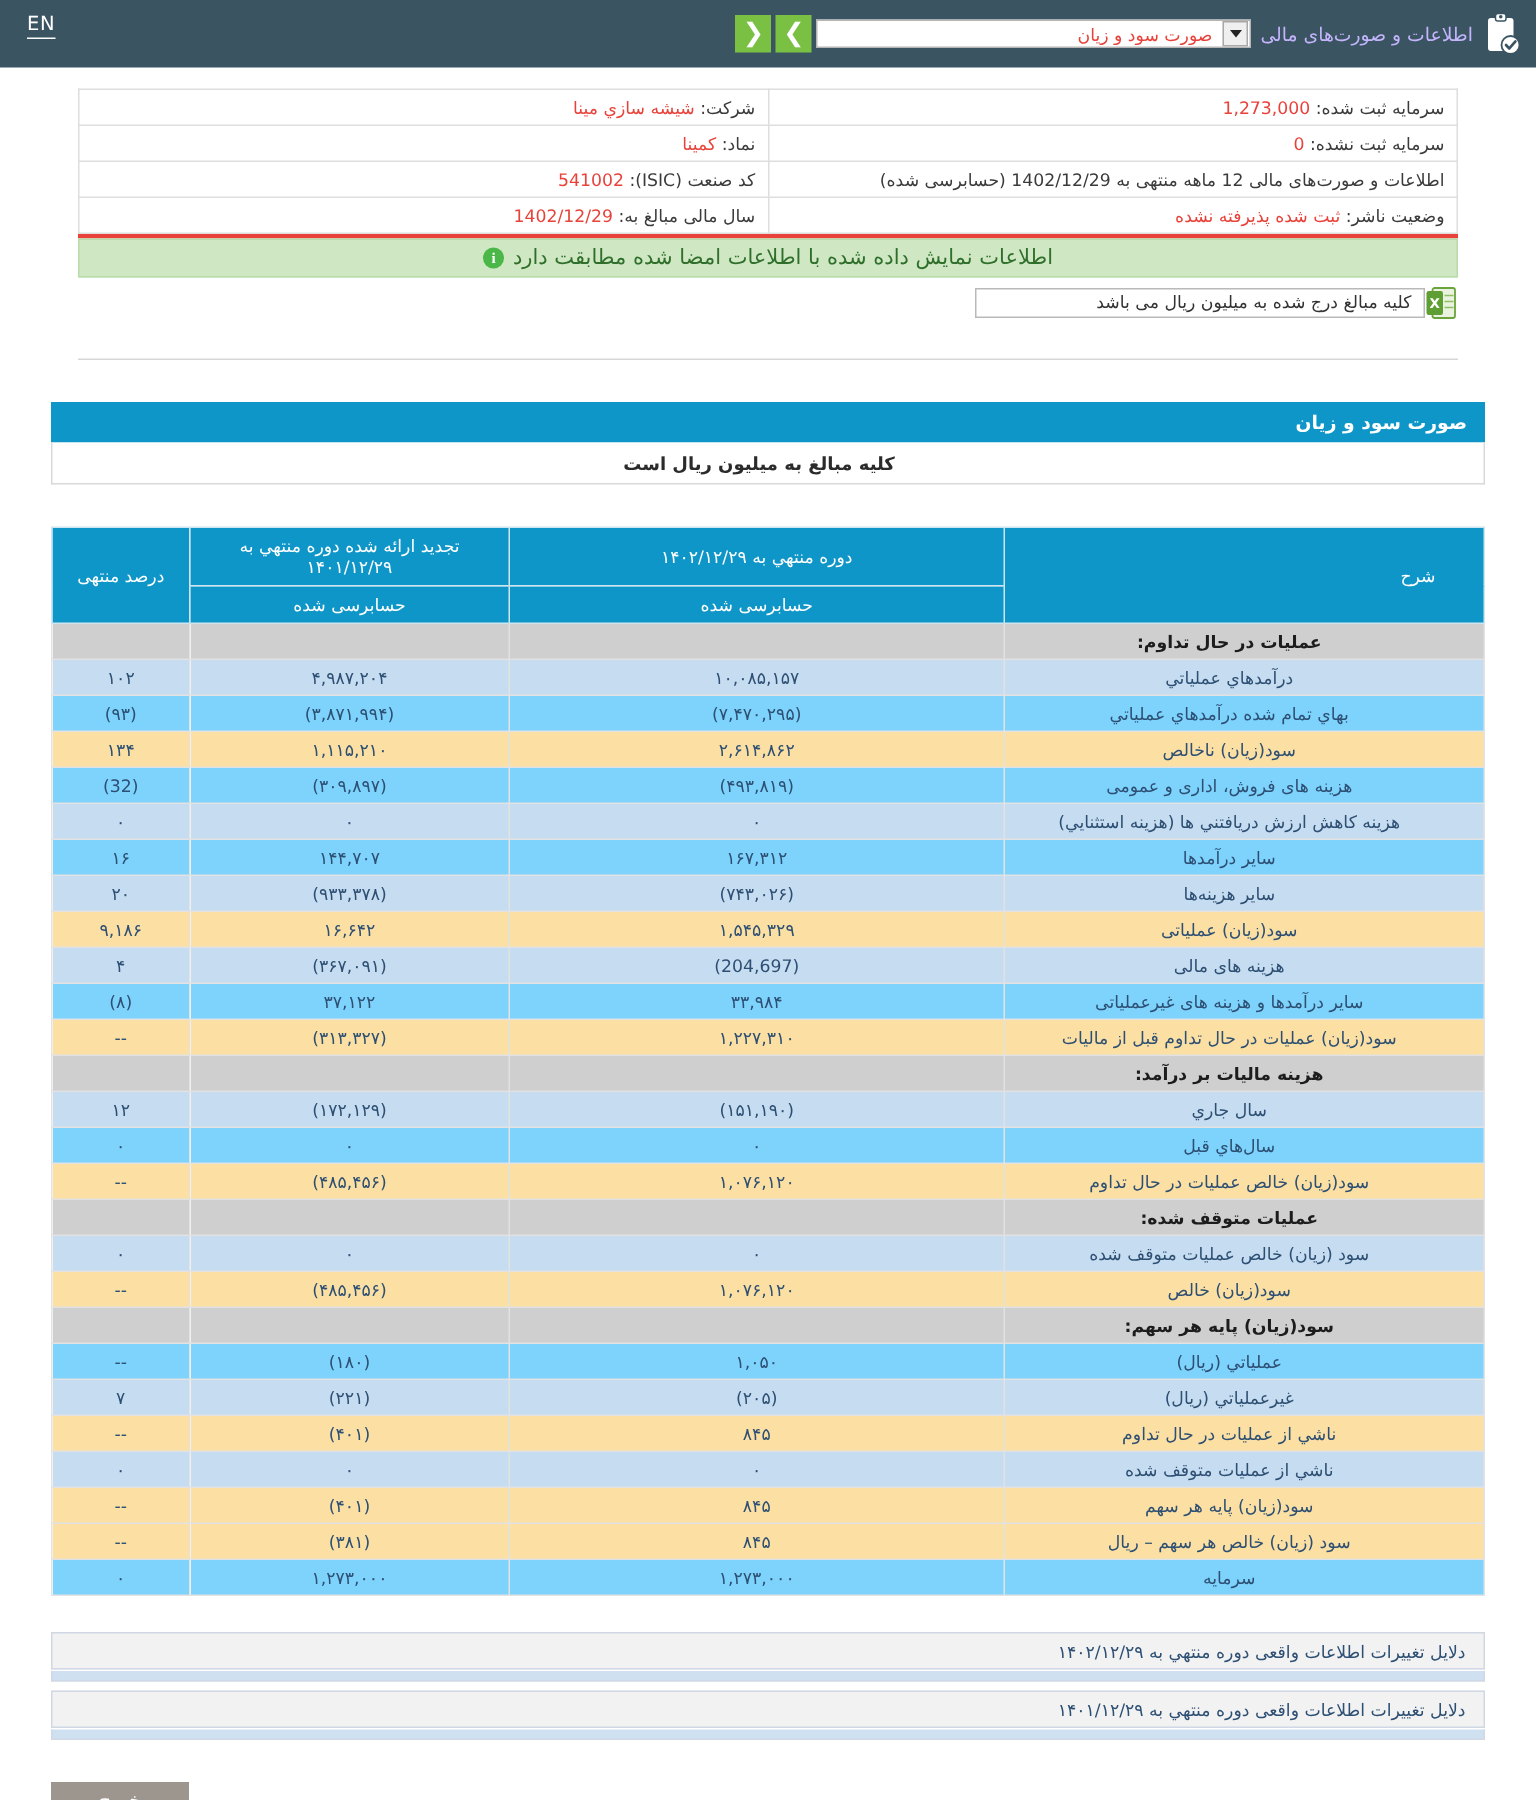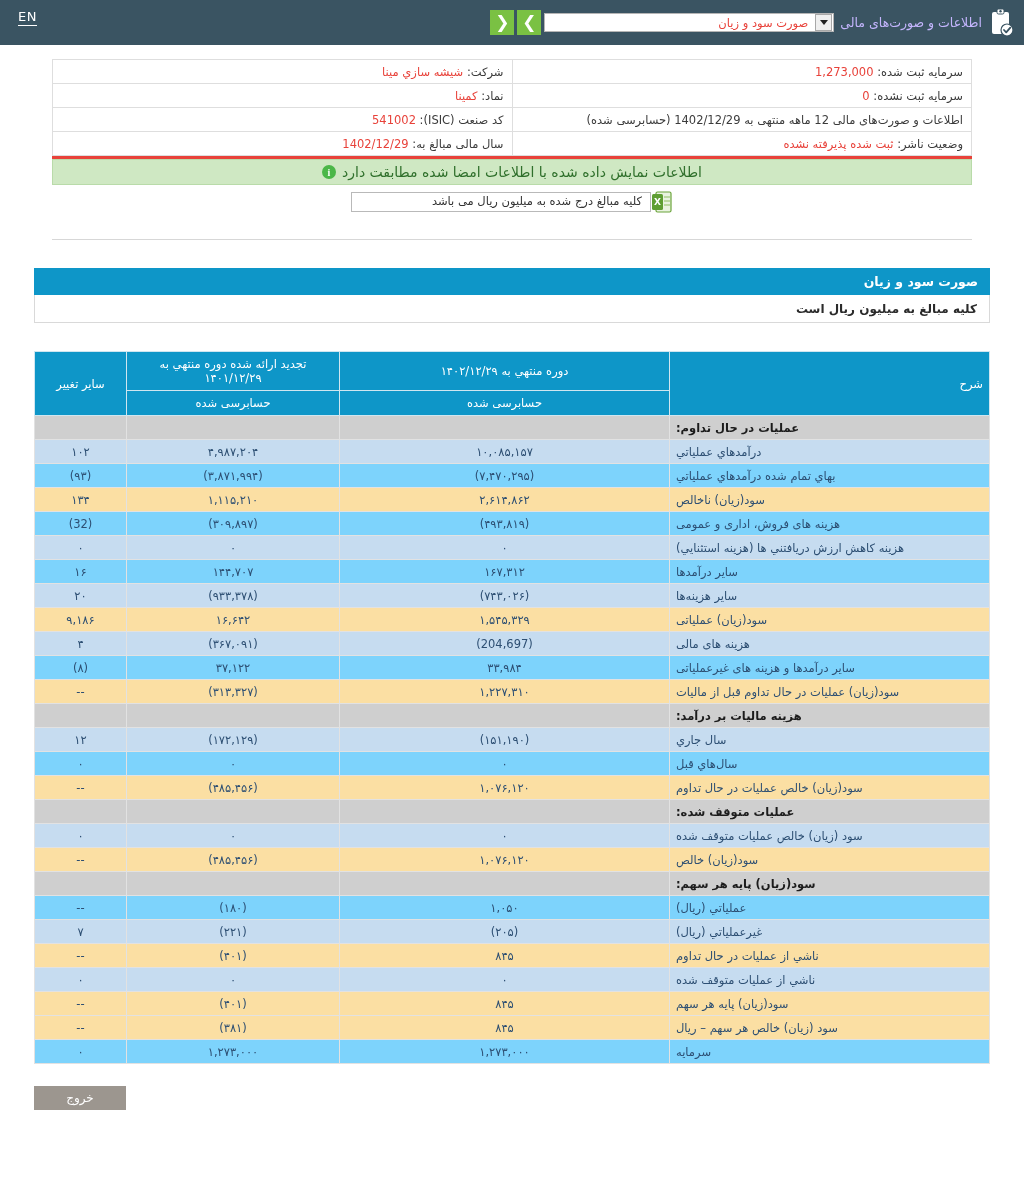--- a/index.html
+++ b/index.html
@@ -142,21 +142,21 @@
   .notice .ntext {
     color: #2f6f2b;
     font-size: 14px;
   }
 
   
   .amount-row {
     display: flex;
     flex-direction: row-reverse;
     align-items: center;
-    justify-content: center;
+    justify-content: flex-end;
     margin-top: 6px;
     height: 22px;
   }
   .amount-box {
     width: 300px; height: 20px;
     border: 1px solid #b9b9b9;
     background: #ffffff;
     font-size: 11.5px;
     color: #333;
     text-align: right;
@@ -189,21 +189,21 @@
     height: 27px;
     line-height: 13px;
   }
   .panel-sub {
     border: 1px solid #d9d9d9;
     border-top: none;
     background: #ffffff;
     color: #2b2b2b;
     font-size: 12px;
     font-weight: bold;
-    text-align: right;
+    text-align: center;
     padding: 7px 12px 7px 0;
     height: 28px;
     line-height: 14px;
   }
 
   
   table.fin {
     width: 100%;
     border-collapse: collapse;
     margin-top: 28px;
@@ -214,37 +214,37 @@
   table.fin th {
     background: #0e96c8;
     color: #ffffff;
     font-size: 11.5px;
     font-weight: normal;
     border: 1px solid #cfe6f0;
     padding: 5px 6px;
     text-align: center;
     vertical-align: middle;
   }
-  table.fin th.h-desc { text-align: right; padding-right: 6px; }
+  table.fin th.h-desc { text-align: right; padding-right: 32px; }
   table.fin th.h-chg  { width: 92px; }
   table.fin th.h-p1   { width: 213px; margin-left: 43px; }
   table.fin th.h-p2   { width: 330px; }
 
   table.fin td {
     border: 1px solid #e2e2e2;
     font-size: 11.5px;
     height: 24px;
     padding: 2px 6px;
     color: #2d4f73;
     text-align: center;
     white-space: nowrap;
     overflow: hidden;
   }
   table.fin td.desc {
-    text-align: left;
+    text-align: center;
     padding-right: 26px;
     color: #2d4f73;
   }
   tr.r-blue   td { background: #c6dcf0; }
   tr.r-gray   td { background: #7dd3fc; }
   tr.r-yellow td { background: #fbdfa3; }
   tr.r-head   td { background: #cfcfcf; font-weight: bold; color: #1c1c1c; }
   tr.r-head td.desc { color: #1c1c1c; }
   td.neg { color: #e02020; }
 
@@ -405,21 +405,21 @@
 
   <div class="panel-title">صورت سود و زیان</div>
   <div class="panel-sub">کلیه مبالغ به میلیون ریال است</div>
 
   <table class="fin">
     <thead>
       <tr>
         <th class="h-desc" rowspan="2">شرح</th>
         <th class="h-p2">دوره منتهي به ۱۴۰۲/۱۲/۲۹</th>
         <th class="h-p1">تجدید ارائه شده دوره منتهي به ۱۴۰۱/۱۲/۲۹</th>
-        <th class="h-chg" rowspan="2">سایر تغییر</th>
+        <th class="h-chg" rowspan="2">درصد منتهی</th>
       </tr>
       <tr>
         <th>حسابرسی شده</th>
         <th>حسابرسی شده</th>
       </tr>
     </thead>
     <tbody id="fin-body">
         <tr class="r-head">
           <td class="desc">عملیات در حال تداوم:</td>
           <td></td>
@@ -578,17 +578,23 @@
         </tr>
         <tr class="r-gray">
           <td class="desc">سرمایه</td>
           <td>۱,۲۷۳,۰۰۰</td>
           <td>۱,۲۷۳,۰۰۰</td>
           <td>۰</td>
         </tr>
       </tbody>
   </table>
 
+  <div class="reasons">
+    <div class="reason-bar">دلایل تغییرات اطلاعات واقعی دوره منتهي به ۱۴۰۲/۱۲/۲۹</div>
+    <div class="reason-strip"></div>
+    <div class="reason-bar">دلایل تغییرات اطلاعات واقعی دوره منتهي به ۱۴۰۱/۱۲/۲۹</div>
+    <div class="reason-strip"></div>
+  </div>
 
   <div class="exit-wrap">
     <button class="exit-btn">خروج</button>
   </div>
 </div>
 
 </body></html>

